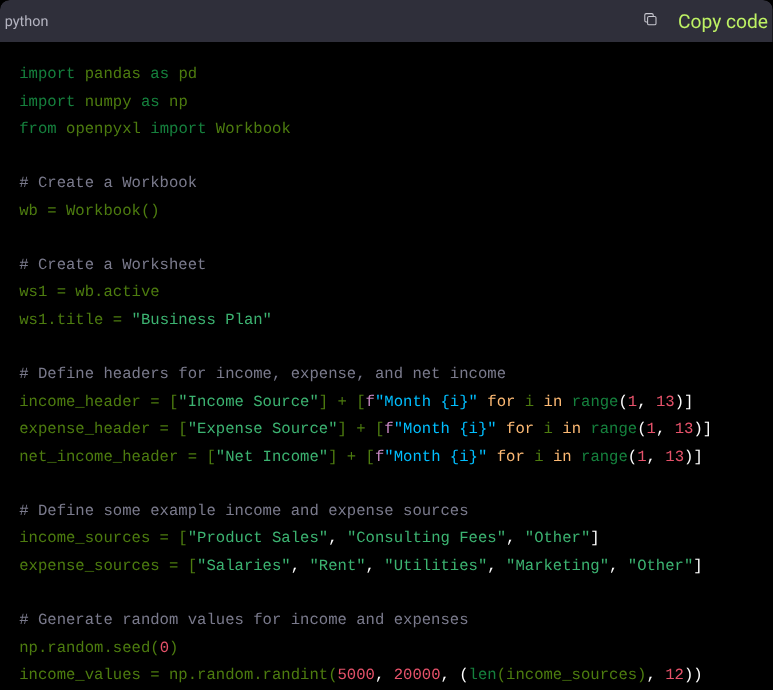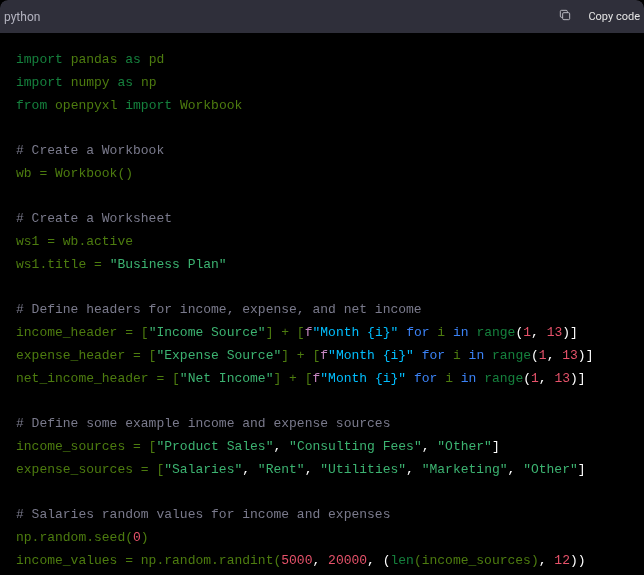--- a/index.html
+++ b/index.html
@@ -31,46 +31,46 @@
       border-top-left-radius: 8px;
       border-top-right-radius: 8px;
     }
     .lang-label {
       color: #b4b4c0;
     }
     .copy-btn {
       display: flex;
       align-items: center;
       gap: 16px;
-      color: #e5e5e5;
+      color: #bef264;
       cursor: pointer;
       background: none;
       border: none;
-      font-size: 11px;
+      font-size: 16px;
       font-family: inherit;
     }
     .copy-icon svg {
       width: 14px;
       height: 14px;
       stroke: #c9c9d1;
       fill: none;
       stroke-width: 1.5;
     }
     .code-body {
       background: #000;
       padding: 16px;
       font-family: "SFMono-Regular", Consolas, "Liberation Mono", Menlo, monospace;
       font-size: 13px;
       line-height: 1.75;
       color: #fff;
       white-space: pre;
       overflow-x: auto;
     }
     .tok-kw { color: #15803d; }
-    .tok-kw2 { color: #3b82f6; }
+    .tok-kw2 { color: #fdba74; }
     .tok-str { color: #3cb371; }
     .tok-fstr { color: #00bfff; }
     .tok-fstrq { color: #c586c0; }
     .tok-num { color: #e6526a; }
     .tok-cmt { color: #7a7a8c; }
     .tok-id { color: #4d7c0f; }
   </style>
 </head>
 <body>
 
@@ -100,17 +100,17 @@
 
 <span class="tok-cmt"># Define headers for income, expense, and net income</span>
 <span class="tok-id">income_header = [</span><span class="tok-str">"Income Source"</span><span class="tok-id">] + [</span><span class="tok-fstrq">f</span><span class="tok-fstr">"Month {i}"</span> <span class="tok-kw2">for</span> <span class="tok-id">i</span> <span class="tok-kw2">in</span> <span class="tok-kw">range</span>(<span class="tok-num">1</span>, <span class="tok-num">13</span>)]
 <span class="tok-id">expense_header = [</span><span class="tok-str">"Expense Source"</span><span class="tok-id">] + [</span><span class="tok-fstrq">f</span><span class="tok-fstr">"Month {i}"</span> <span class="tok-kw2">for</span> <span class="tok-id">i</span> <span class="tok-kw2">in</span> <span class="tok-kw">range</span>(<span class="tok-num">1</span>, <span class="tok-num">13</span>)]
 <span class="tok-id">net_income_header = [</span><span class="tok-str">"Net Income"</span><span class="tok-id">] + [</span><span class="tok-fstrq">f</span><span class="tok-fstr">"Month {i}"</span> <span class="tok-kw2">for</span> <span class="tok-id">i</span> <span class="tok-kw2">in</span> <span class="tok-kw">range</span>(<span class="tok-num">1</span>, <span class="tok-num">13</span>)]
 
 <span class="tok-cmt"># Define some example income and expense sources</span>
 <span class="tok-id">income_sources = [</span><span class="tok-str">"Product Sales"</span>, <span class="tok-str">"Consulting Fees"</span>, <span class="tok-str">"Other"</span>]
 <span class="tok-id">expense_sources = [</span><span class="tok-str">"Salaries"</span>, <span class="tok-str">"Rent"</span>, <span class="tok-str">"Utilities"</span>, <span class="tok-str">"Marketing"</span>, <span class="tok-str">"Other"</span>]
 
-<span class="tok-cmt"># Salaries random values for income and expenses</span>
+<span class="tok-cmt"># Generate random values for income and expenses</span>
 <span class="tok-id">np.random.seed(</span><span class="tok-num">0</span><span class="tok-id">)</span>
 <span class="tok-id">income_values = np.random.randint(</span><span class="tok-num">5000</span>, <span class="tok-num">20000</span>, (<span class="tok-kw">len</span><span class="tok-id">(income_sources)</span>, <span class="tok-num">12</span>))
 , , (, ))</div>
 </div>
 
 </body></html>

